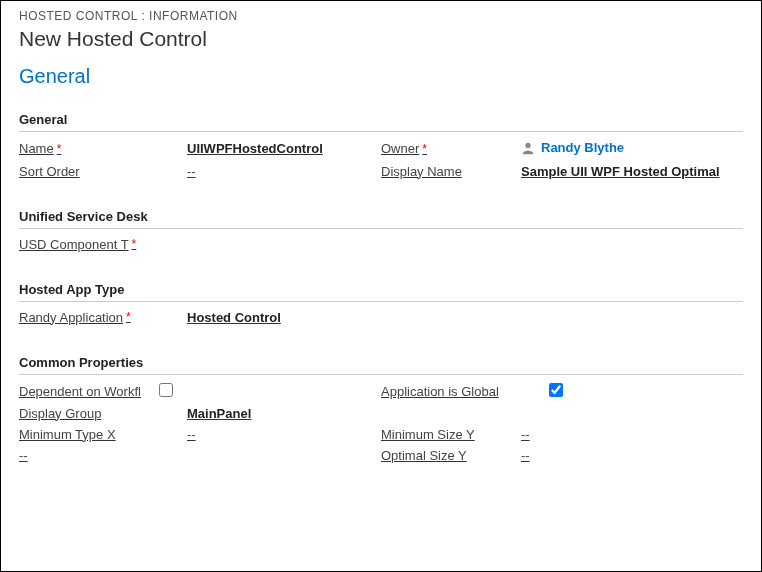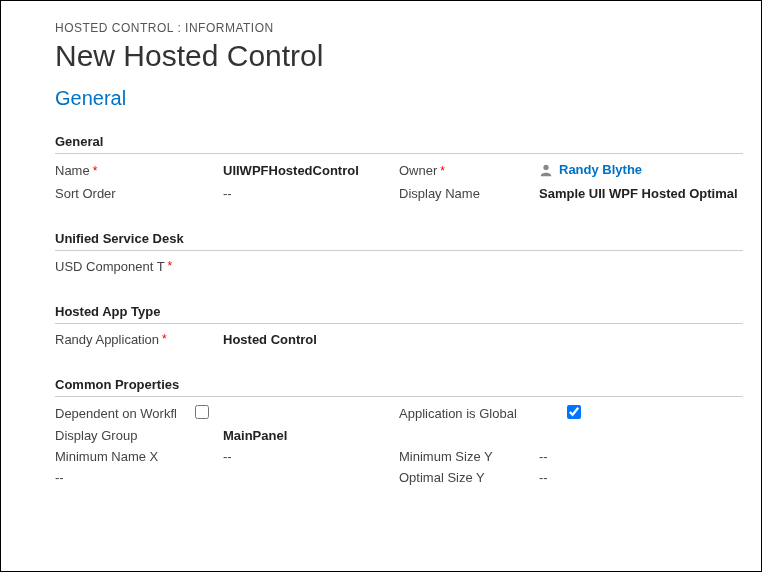--- a/index.html
+++ b/index.html
@@ -11,31 +11,30 @@
       font-family: "Segoe UI", Tahoma, Geneva, sans-serif;
       width: 762px;
       height: 572px;
       border: 1px solid #000;
       background: #fff;
       overflow: hidden;
       font-size: 13px;
       color: #333;
     }
     .container {
-      padding: 20px 18px;
-      margin-left: 36px;
+      padding: 8px 18px;
     }
     .breadcrumb {
       font-size: 12px;
       letter-spacing: 0.5px;
       color: #555;
       margin-bottom: 4px;
     }
     .page-title {
-      font-size: 30px;
+      font-size: 21px;
       font-weight: 300;
       color: #333;
       margin-bottom: 14px;
     }
     .tab-title {
       font-size: 20px;
       font-weight: 400;
       color: #0072c6;
       margin-bottom: 18px;
     }
@@ -47,20 +46,21 @@
       border-bottom: 1px solid #ccc;
       margin-bottom: 8px;
     }
     .section {
       margin-bottom: 24px;
     }
     .row {
       display: flex;
       margin-bottom: 6px;
       align-items: center;
+      text-decoration: underline;
     }
     .field {
       display: flex;
       align-items: center;
       width: 50%;
     }
     .label {
       width: 168px;
       font-size: 13px;
       color: #444;
@@ -199,21 +199,21 @@
       </div>
     </div>
     <div class="row">
       <div class="field">
         <div class="label">Display Group</div>
         <div class="value">MainPanel</div>
       </div>
     </div>
     <div class="row">
       <div class="field">
-        <div class="label">Minimum Name X</div>
+        <div class="label">Minimum Type X</div>
         <div class="value value-plain">--</div>
       </div>
       <div class="field right-field">
         <div class="label">Minimum Size Y</div>
         <div class="value value-plain">--</div>
       </div>
     </div>
     <div class="row" style="margin-bottom:0;">
       <div class="field">
         <div class="value value-plain">--</div>

